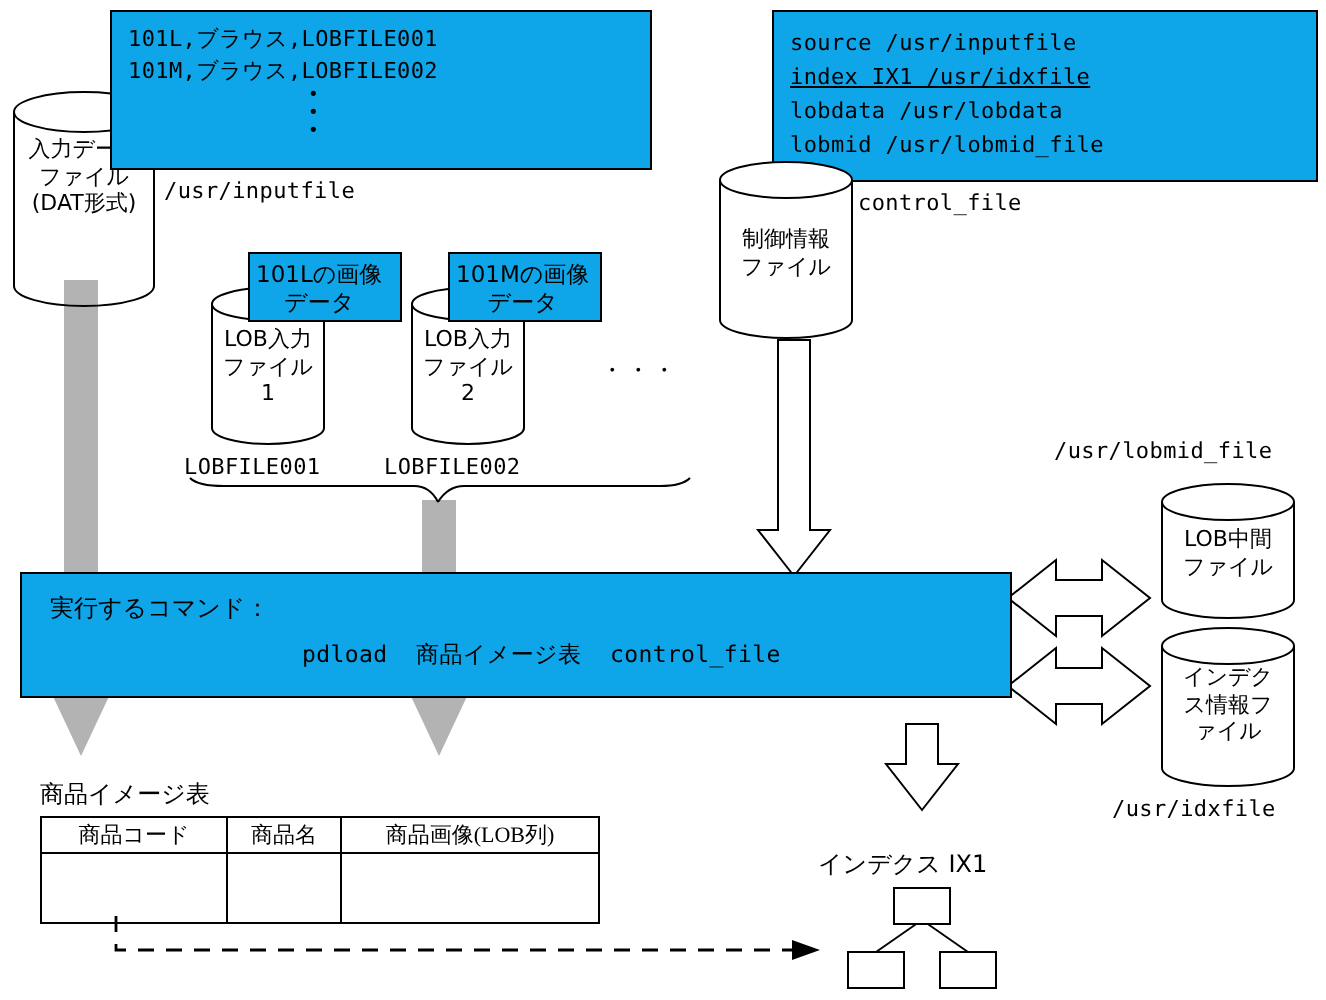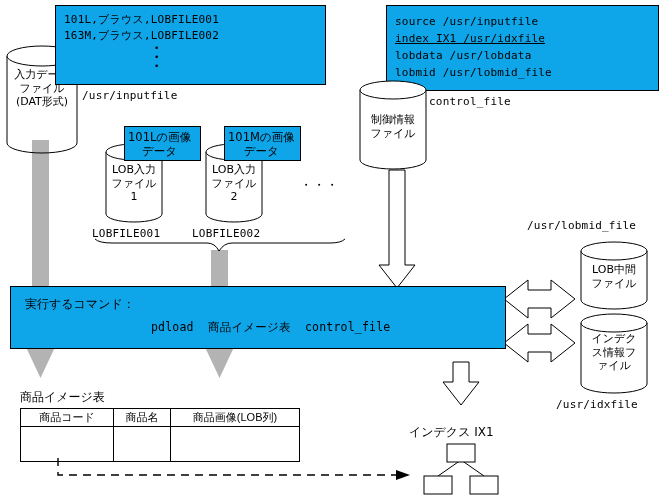--- a/index.html
+++ b/index.html
@@ -50,21 +50,21 @@
   }
 
   
   table.t{
     position:absolute;
     border-collapse:collapse;
     background:#fff;
   }
   table.t td{
     border:1px solid #000;
-    font-family:Liberation Sans, sans-serif;
+    font-family:Liberation Serif, serif;
     font-size:11px;
     padding:1px 2px;
     text-align:center;
     white-space:nowrap;
     margin-left:32px;
   }
   table.t td.body{height:32px;}
 
   svg.layer{position:absolute;left:0;top:0;overflow:visible;}
 </style>
@@ -95,21 +95,21 @@
       <ellipse cx="38" cy="14" rx="35" ry="10" stroke="#000" fill="#fff" stroke-width="1"></ellipse>
       <path d="M3 101 A35 10 0 0 0 73 101" stroke="#000" fill="none" stroke-width="1"></path>
     </svg>
     <div class="cyl-label" style="top:26px;">入力データ
 ファイル
 (DAT形式)</div>
   </div>
 
   <div class="box" style="left:55px;top:5px;width:271px;height:80px;">
     <div class="txt mono" style="left:8px;top:6px;line-height:16px;">101L,ブラウス,LOBFILE001</div>
-    <div class="txt mono" style="left:8px;top:22px;line-height:16px;">163M,ブラウス,LOBFILE002</div>
+    <div class="txt mono" style="left:8px;top:22px;line-height:16px;">101M,ブラウス,LOBFILE002</div>
     <div class="txt" style="left:98px;top:38px;font-size:9px;line-height:9px;letter-spacing:0;text-align:center;">•
 •
 •</div>
   </div>
 
   <div class="txt mono" style="left:82px;top:89px;">/usr/inputfile</div>
 
   <div class="cyl" style="left:103px;top:141px;width:62px;height:85px;">
     <svg width="62" height="85">
       <path d="M3 11 L3 73" stroke="#000" fill="none" stroke-width="1"></path>

